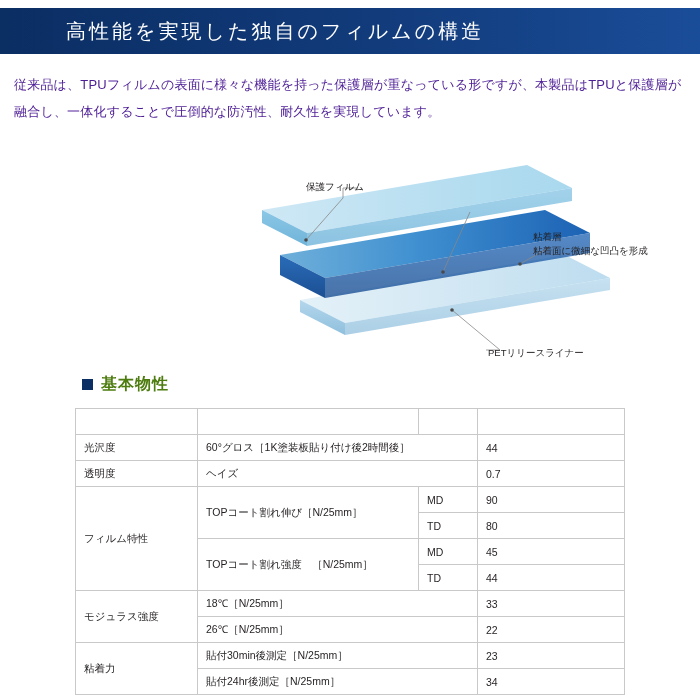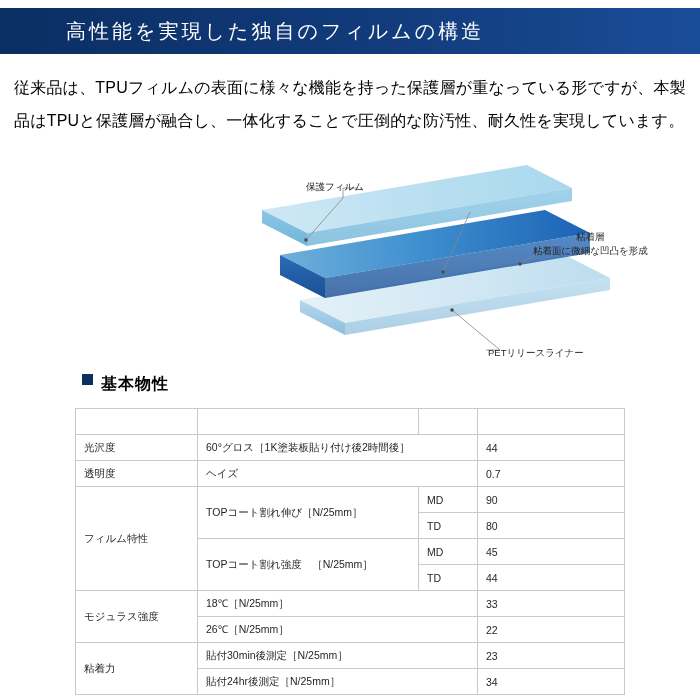--- a/index.html
+++ b/index.html
@@ -39,24 +39,24 @@
     padding-left: 30px;
     font-weight: normal;
   }
 
   
   .lead {
     position: absolute;
     left: 14px;
     top: 72px;
     width: 672px;
-    font-size: 16px;
+    font-size: 13px;
     line-height: 2.05;
     letter-spacing: 0.2px;
-    color: #000000;
+    color: #4c1d95;
   }
 
   
   .diagram {
     position: absolute;
     left: 0;
     top: 160px;
     width: 700px;
     height: 212px;
   }
@@ -64,33 +64,34 @@
 
   .dlabel {
     position: absolute;
     font-size: 9.5px;
     line-height: 1.45;
     color: #231f20;
     white-space: nowrap;
   }
   #lbl-protect { left: 306px; top: 20px; }
   #lbl-unique  { left: 428px; top: 12px; }
-  #lbl-adhes   { left: 533px; top: 70px; text-align: center; }
+  #lbl-adhes   { left: 533px; top: 70px; }
   #lbl-pet     { left: 488px; top: 186px; }
 
   
   .section-head {
     position: absolute;
     left: 82px;
     top: 374px;
     font-size: 16px;
     font-weight: bold;
-    color: #000000;
+    color: #4d7c0f;
     letter-spacing: 1px;
     display: flex;
+    align-items: center;
     gap: 8px;
   }
   .sq {
     display: inline-block;
     width: 11px;
     height: 11px;
     background: #0b2e63;
   }
 
   

